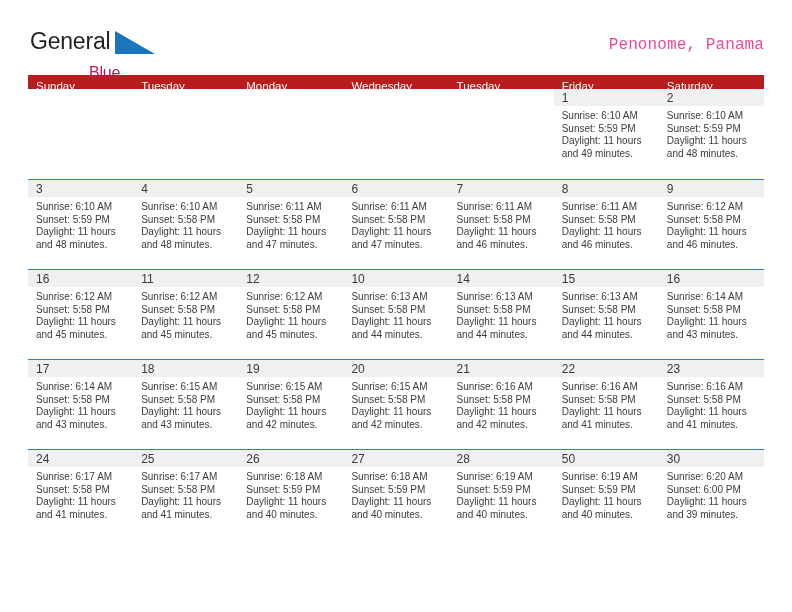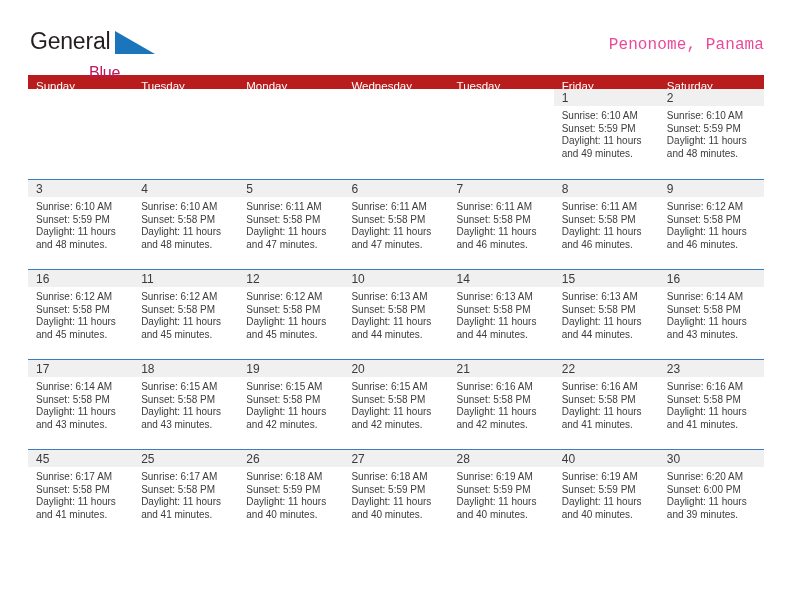--- a/index.html
+++ b/index.html
@@ -481,21 +481,21 @@
           <div>Sunset: 5:58 PM</div>
           <div>Daylight: 11 hours</div>
           <div>and 41 minutes.</div>
         </div>
       </div>
     </div>
 
     <div class="week">
       <div class="cell">
         <div class="daynum-band">
-            <span class="daynum">45</span>
+            <span class="daynum">24</span>
           </div>
         <div class="info">
           <div>Sunrise: 6:17 AM</div>
           <div>Sunset: 5:58 PM</div>
           <div>Daylight: 11 hours</div>
           <div>and 41 minutes.</div>
         </div>
       </div>
       <div class="cell">
         <div class="daynum-band">
@@ -536,21 +536,21 @@
           </div>
         <div class="info">
           <div>Sunrise: 6:19 AM</div>
           <div>Sunset: 5:59 PM</div>
           <div>Daylight: 11 hours</div>
           <div>and 40 minutes.</div>
         </div>
       </div>
       <div class="cell">
         <div class="daynum-band">
-            <span class="daynum">40</span>
+            <span class="daynum">50</span>
           </div>
         <div class="info">
           <div>Sunrise: 6:19 AM</div>
           <div>Sunset: 5:59 PM</div>
           <div>Daylight: 11 hours</div>
           <div>and 40 minutes.</div>
         </div>
       </div>
       <div class="cell">
         <div class="daynum-band">

